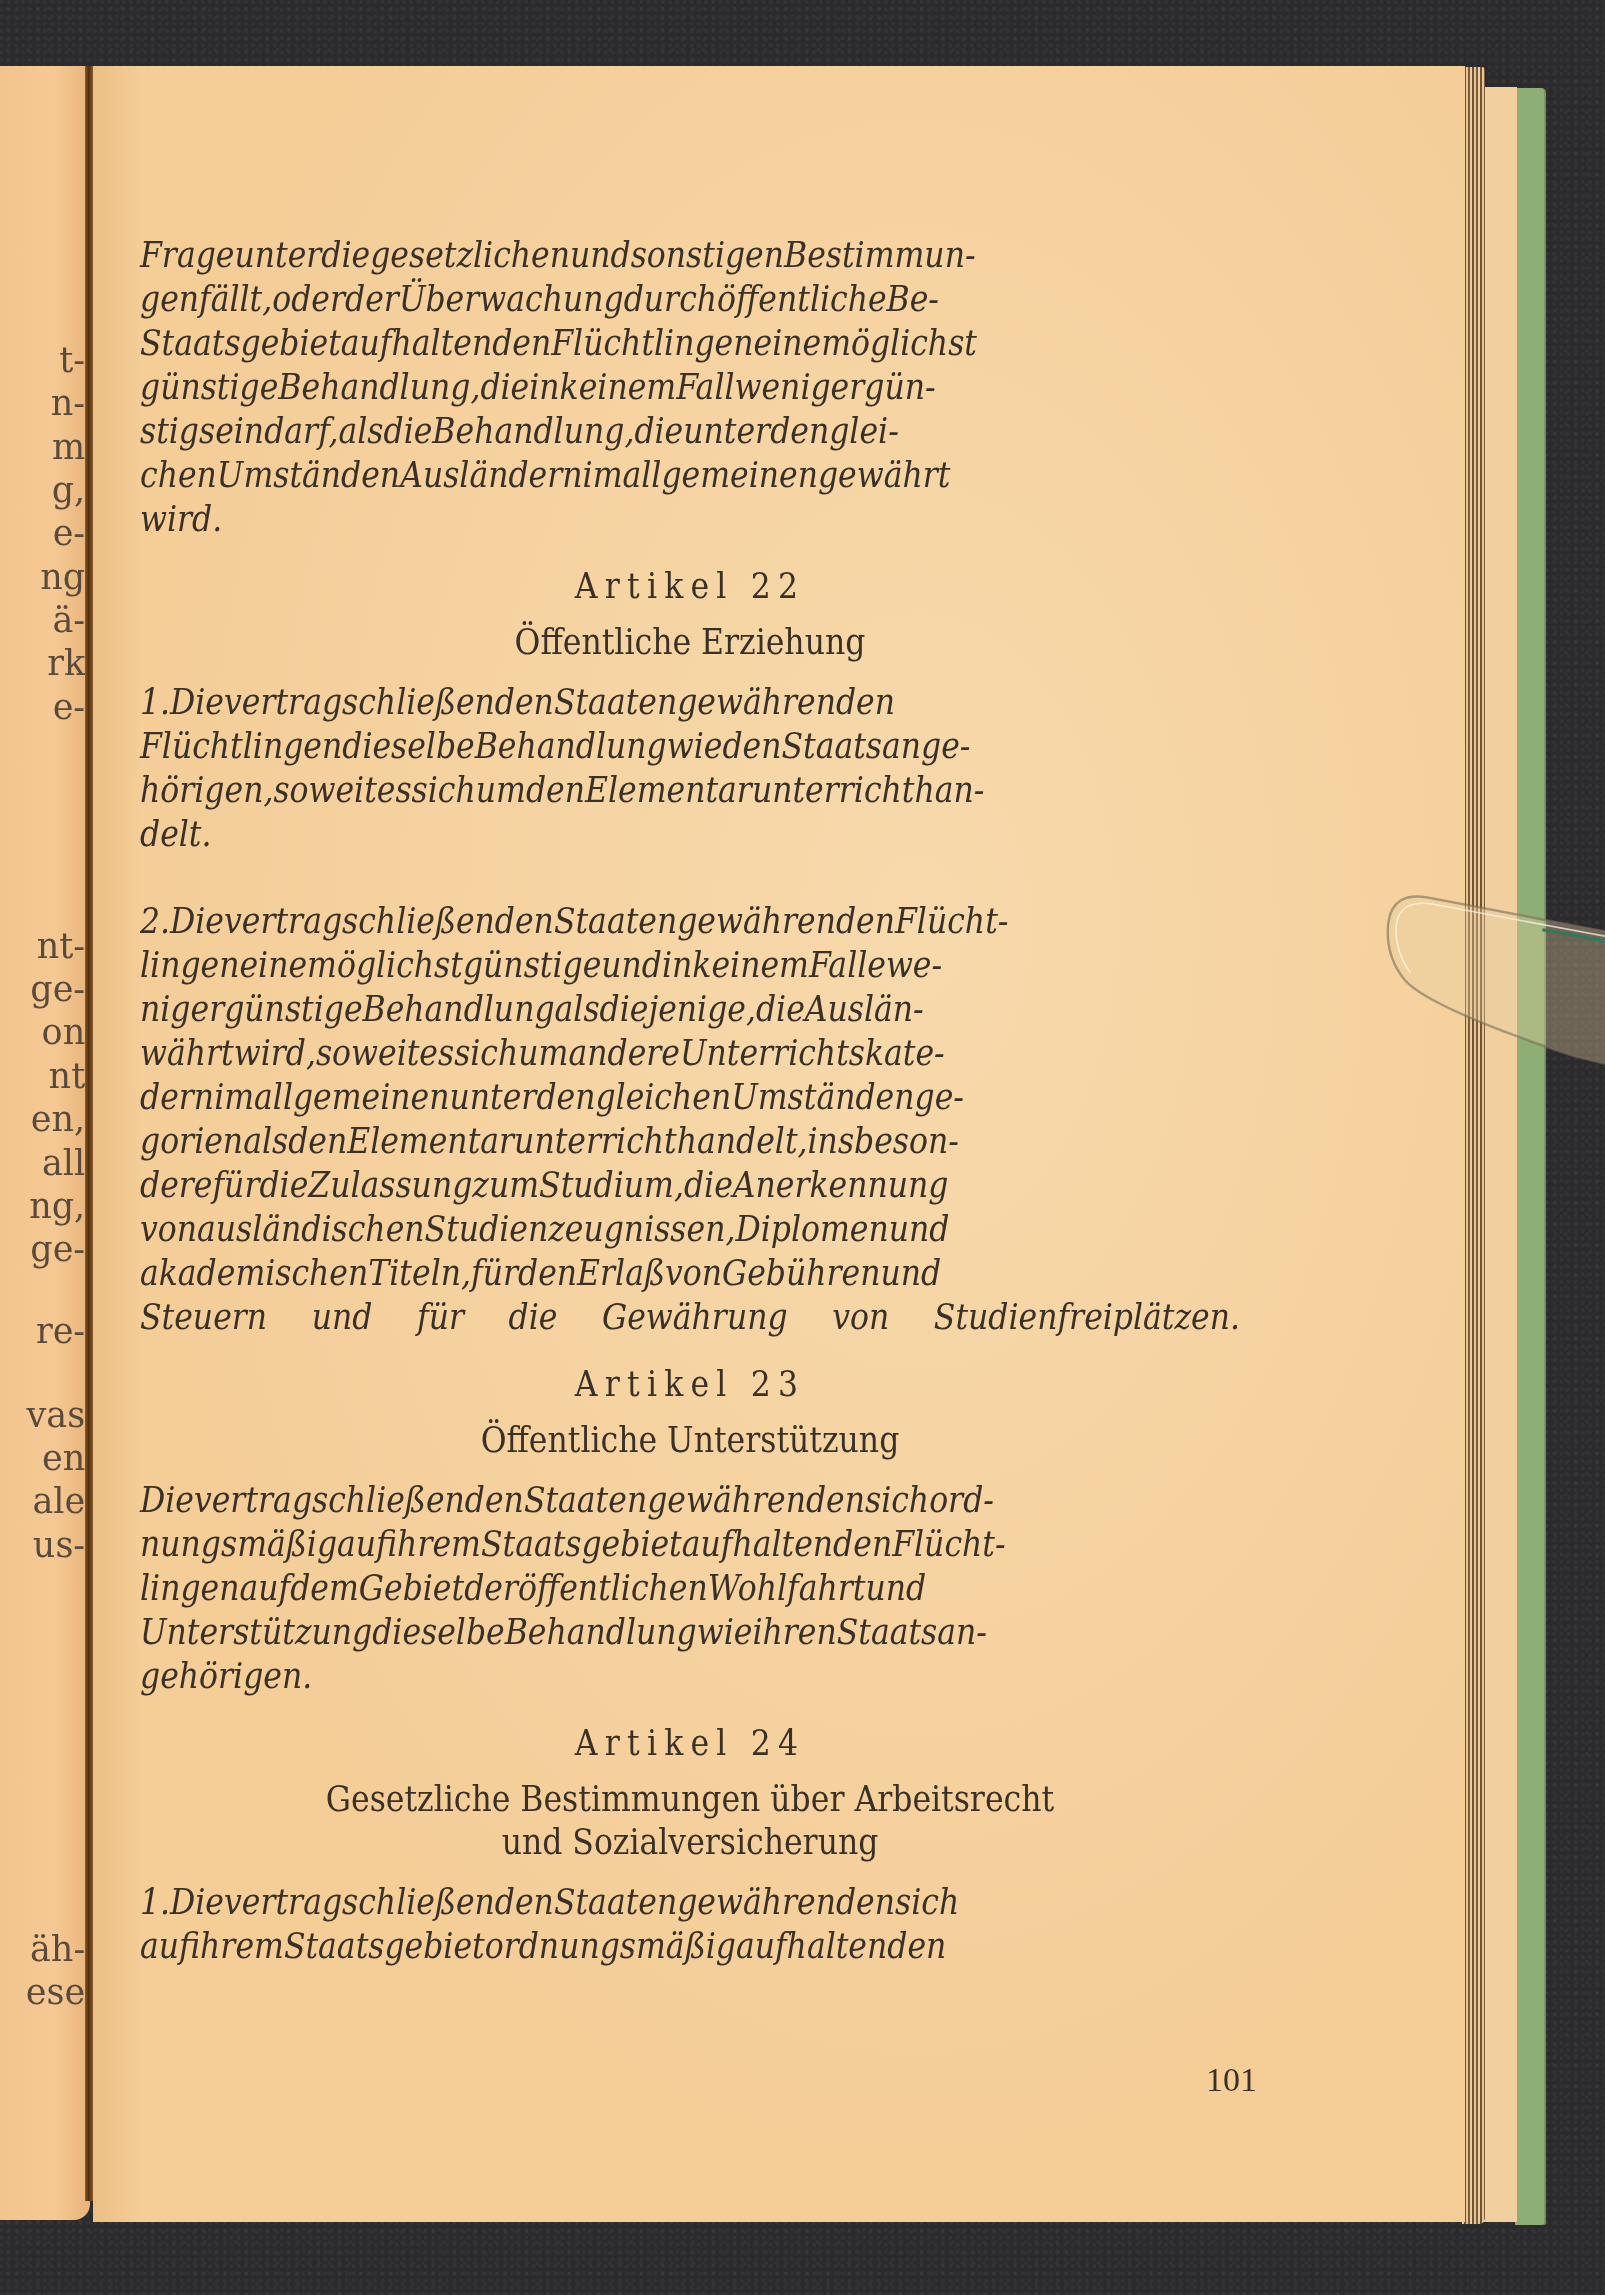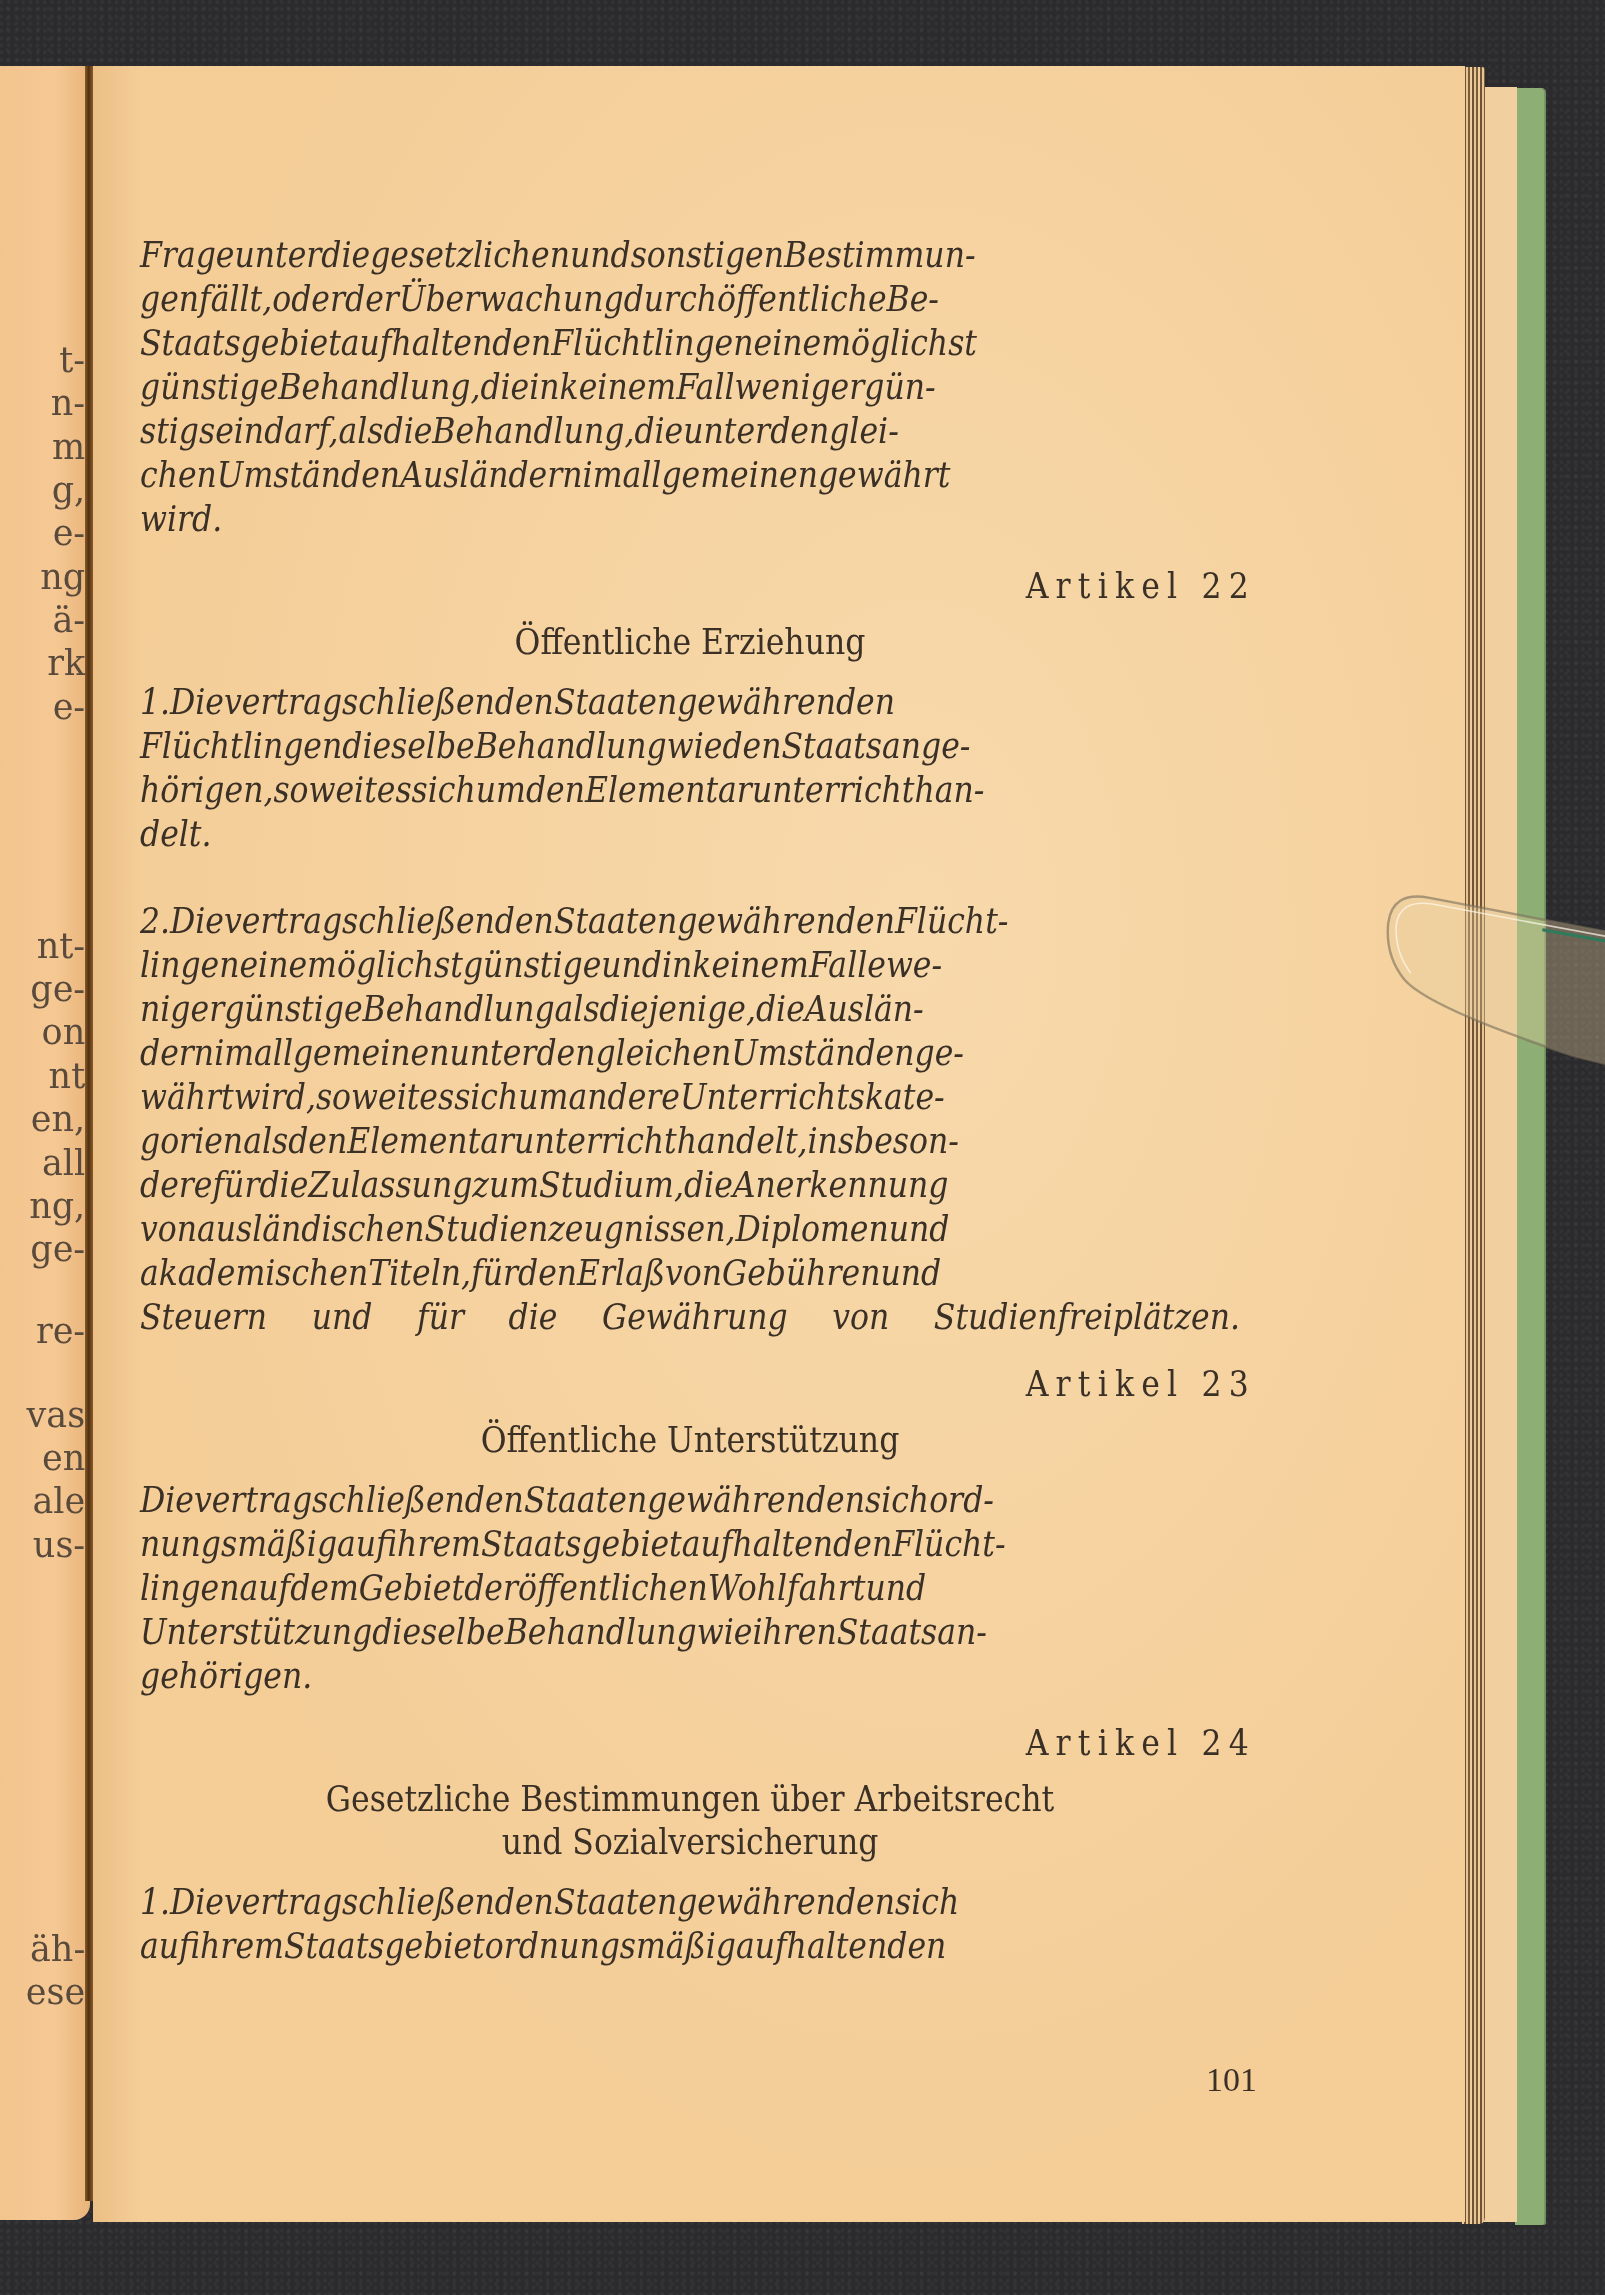--- a/index.html
+++ b/index.html
@@ -61,21 +61,21 @@
     color: #3a3026; font-size: 35px; line-height: 44px;
     font-family: "DejaVu Serif", "Liberation Serif", serif;
     font-stretch: condensed;
   }
   .p { text-align: justify; text-align-last: justify; margin: 16px; font-style: italic; }
   .p .line { display: block; text-align: justify; text-align-last: justify; white-space: nowrap; }
   .line { display: block; }
   .jl { display: flex; justify-content: space-between; white-space: nowrap; }
   .ll { white-space: nowrap; }
   .art-num {
-    text-align: right; letter-spacing: 7.2px; font-size: 35px; margin: 24px 0 13px 0;
+    text-align: center; letter-spacing: 7.2px; font-size: 35px; margin: 24px 0 13px 0;
     line-height: 43px;
   }
   .art-title { text-align: center; line-height: 43px; margin: 0 0 11.2px 0; }
   .para-gap { height: 11.2px; }
 
   #page-number {
     left: 1206px; top: 2061px; font-size: 34px; color: #3a3026;
     font-family: "Liberation Serif", "DejaVu Serif", serif;
   }
 
@@ -147,22 +147,22 @@
           <div class="line jl"><span>1.</span><span>Die</span><span>vertragschließenden</span><span>Staaten</span><span>gewähren</span><span>den</span></div>
           <div class="line jl"><span>Flüchtlingen</span><span>dieselbe</span><span>Behandlung</span><span>wie</span><span>den</span><span>Staatsange-</span></div>
           <div class="line jl"><span>hörigen,</span><span>soweit</span><span>es</span><span>sich</span><span>um</span><span>den</span><span>Elementarunterricht</span><span>han-</span></div>
           <div class="line ll">delt.</div>
         </div>
         <div class="para-gap"></div>
         <div class="p">
           <div class="line jl"><span>2.</span><span>Die</span><span>vertragschließenden</span><span>Staaten</span><span>gewähren</span><span>den</span><span>Flücht-</span></div>
           <div class="line jl"><span>lingen</span><span>eine</span><span>möglichst</span><span>günstige</span><span>und</span><span>in</span><span>keinem</span><span>Falle</span><span>we-</span></div>
           <div class="line jl"><span>niger</span><span>günstige</span><span>Behandlung</span><span>als</span><span>diejenige,</span><span>die</span><span>Auslän-</span></div>
+          <div class="line jl"><span>währt</span><span>wird,</span><span>soweit</span><span>es</span><span>sich</span><span>um</span><span>andere</span><span>Unterrichtskate-</span></div>
           <div class="line jl"><span>dern</span><span>im</span><span>allgemeinen</span><span>unter</span><span>den</span><span>gleichen</span><span>Umständen</span><span>ge-</span></div>
-          <div class="line jl"><span>währt</span><span>wird,</span><span>soweit</span><span>es</span><span>sich</span><span>um</span><span>andere</span><span>Unterrichtskate-</span></div>
           <div class="line jl"><span>gorien</span><span>als</span><span>den</span><span>Elementarunterricht</span><span>handelt,</span><span>insbeson-</span></div>
           <div class="line jl"><span>dere</span><span>für</span><span>die</span><span>Zulassung</span><span>zum</span><span>Studium,</span><span>die</span><span>Anerkennung</span></div>
           <div class="line jl"><span>von</span><span>ausländischen</span><span>Studienzeugnissen,</span><span>Diplomen</span><span>und</span></div>
           <div class="line jl"><span>akademischen</span><span>Titeln,</span><span>für</span><span>den</span><span>Erlaß</span><span>von</span><span>Gebühren</span><span>und</span></div>
           <div class="line ll">Steuern und für die Gewährung von Studienfreiplätzen.</div>
         </div>
       </div>
       <div>
         <div class="art-num">Artikel 23</div>
         <div class="art-title">

